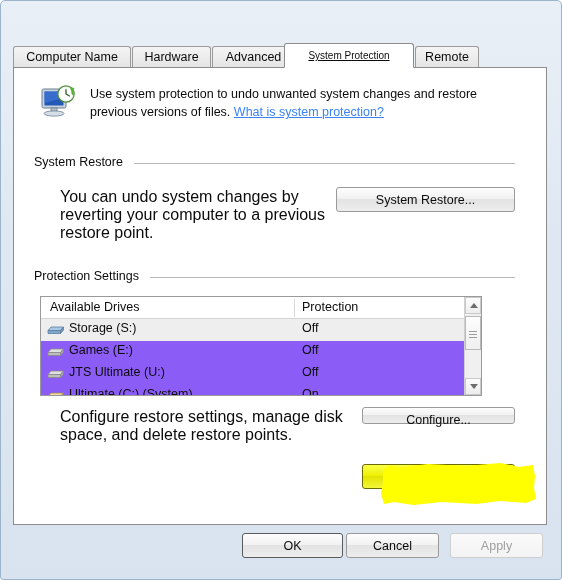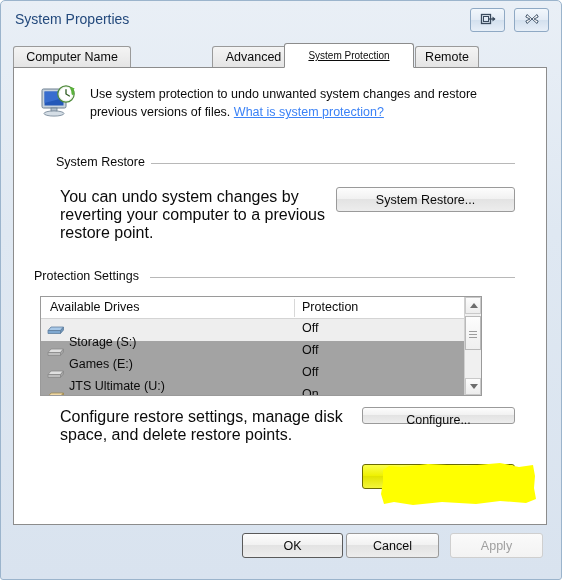--- a/index.html
+++ b/index.html
@@ -187,21 +187,21 @@
 
   
   #listbox {
     position: absolute;
     left: 46px;
     top: 294px;
     width: 442px;
     height: 100px;
     box-sizing: border-box;
     border: 1px solid #9a9a9a;
-    background: #a3a3a3;
+    background: #8b5cf6;
     overflow: hidden;
     padding-left: 16px;
   }
   #list-header {
     position: absolute;
     left: 0; top: 0;
     width: 100%;
     height: 22px;
     box-sizing: border-box;
     border-bottom: 1px solid #d4d4d4;
@@ -231,21 +231,21 @@
     box-sizing: border-box;
   }
   .drow.selected { background: #eeeeee; }
   .drow .dicon {
     position: absolute;
     left: 6px; top: 4px;
     width: 18px; height: 14px;
   }
   .drow .dname {
     position: absolute;
-    left: 28px; top: 16px;
+    left: 28px; top: 2px;
     font-size: 12.5px;
     color: #0b0b0b;
     white-space: nowrap;
   }
   .drow .dprot {
     position: absolute;
     left: 261px; top: 2px;
     font-size: 12.5px;
     color: #0b0b0b;
     white-space: nowrap;
@@ -314,41 +314,24 @@
     width: 534px;
     height: 42px;
   }
 </style>
 </head>
 <body>
 
 <div id="window">
   <div id="frame-inner">
 
-    <div id="titlebar">
-      <div id="title-text">System Properties</div>
-
-      <div class="title-btn" id="btn-context">
-        <svg width="18" height="16" viewBox="0 0 18 16" aria-hidden="true">
-          <rect x="2.5" y="3.5" width="9" height="9" fill="none" stroke="#3a4a5c" stroke-width="1.3"></rect>
-          <rect x="4.5" y="5.5" width="5" height="5" fill="none" stroke="#3a4a5c" stroke-width="1"></rect>
-          <path d="M10 8 H16" stroke="#3a4a5c" stroke-width="1.3" fill="none"></path>
-          <path d="M13.5 5.5 L16.5 8 L13.5 10.5 Z" fill="#3a4a5c"></path>
-        </svg>
-      </div>
-
-      <div class="title-btn" id="btn-close">
-        <svg width="18" height="16" viewBox="0 0 18 16" aria-hidden="true">
-          <path d="M4 3.5 L9 8 L14 3.5 L15.2 6 L11 8 L15.2 10 L14 12.5 L9 8 L4 12.5 L2.8 10 L7 8 L2.8 6 Z" fill="#ffffff" stroke="#4a5d72" stroke-width="1" stroke-linejoin="round"></path>
-        </svg>
-      </div>
-    </div>
 
     <div id="tabstrip">
       <div class="tab" style="left:0px; width:118px;">Computer Name</div>
+      <div class="tab" style="left:119px; width:79px;">Hardware</div>
       <div class="tab" style="left:199px; width:83px;">Advanced</div>
       <div class="tab active" style="left:271px; width:130px;">System Protection</div>
       <div class="tab" style="left:402px; width:64px;">Remote</div>
     </div>
 
     <div id="panel">
 
       <div id="hdr-icon">
         <svg width="36" height="36" viewBox="0 0 36 36" aria-hidden="true">
 
@@ -365,21 +348,21 @@
           <path d="M31.6 4.6 a8.2 8.2 0 0 1 1.2 5" stroke="#5bb23c" stroke-width="2.6" fill="none" stroke-linecap="round"></path>
           <path d="M30.3 3.2 L34.6 4.2 L32.6 7.6 Z" fill="#5bb23c"></path>
         </svg>
       </div>
 
       <div id="hdr-text">
         <span>Use system protection to undo unwanted system changes and restore previous versions of files.</span>
         <span id="help-link">What is system protection?</span>
       </div>
 
-      <div class="group-label" style="left:20px; top:87px;margin-left:22px;">System Restore</div>
+      <div class="group-label" style="left:20px; top:87px;">System Restore</div>
       <div class="group-rule" style="left:120px; top:95px; width:381px;"></div>
 
       <div class="body-text" style="left:46px; top:120px; width:270px;">You can undo system changes by reverting your computer to a previous restore point.</div>
 
       <div class="btn" style="left:322px; top:119px; width:179px; height:25px; line-height:24px;">System Restore...</div>
 
       <div class="group-label" style="left:20px; top:201px;">Protection Settings</div>
       <div class="group-rule" style="left:136px; top:209px; width:365px;"></div>
 
       <div id="listbox" style="left:26px; top:228px;">

